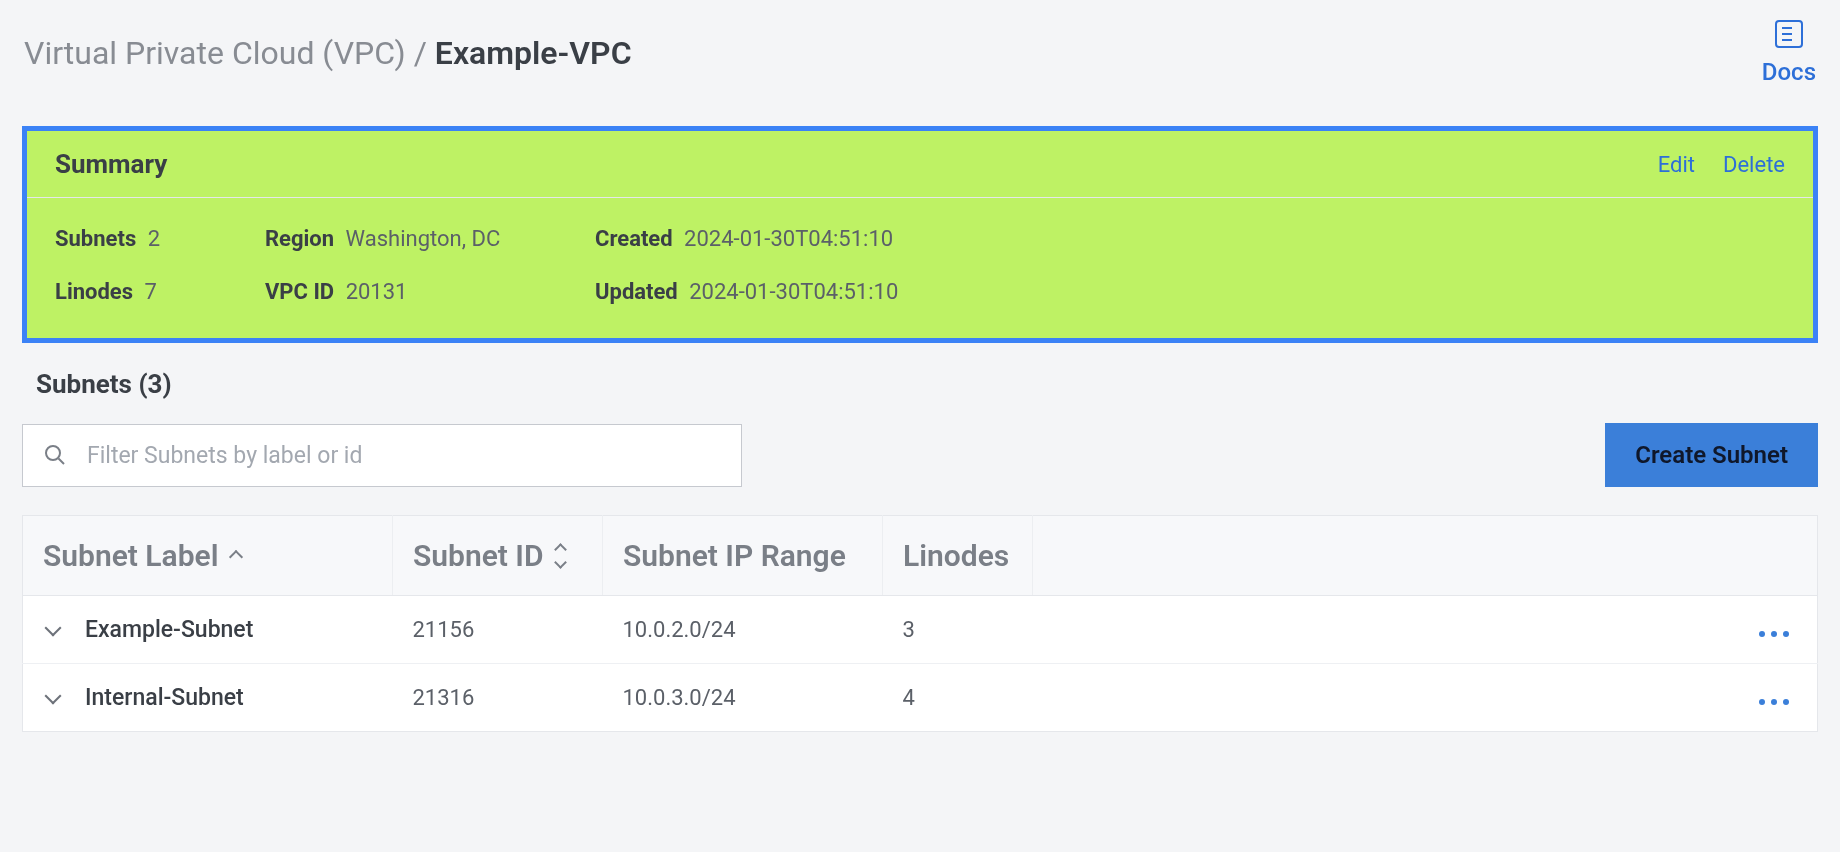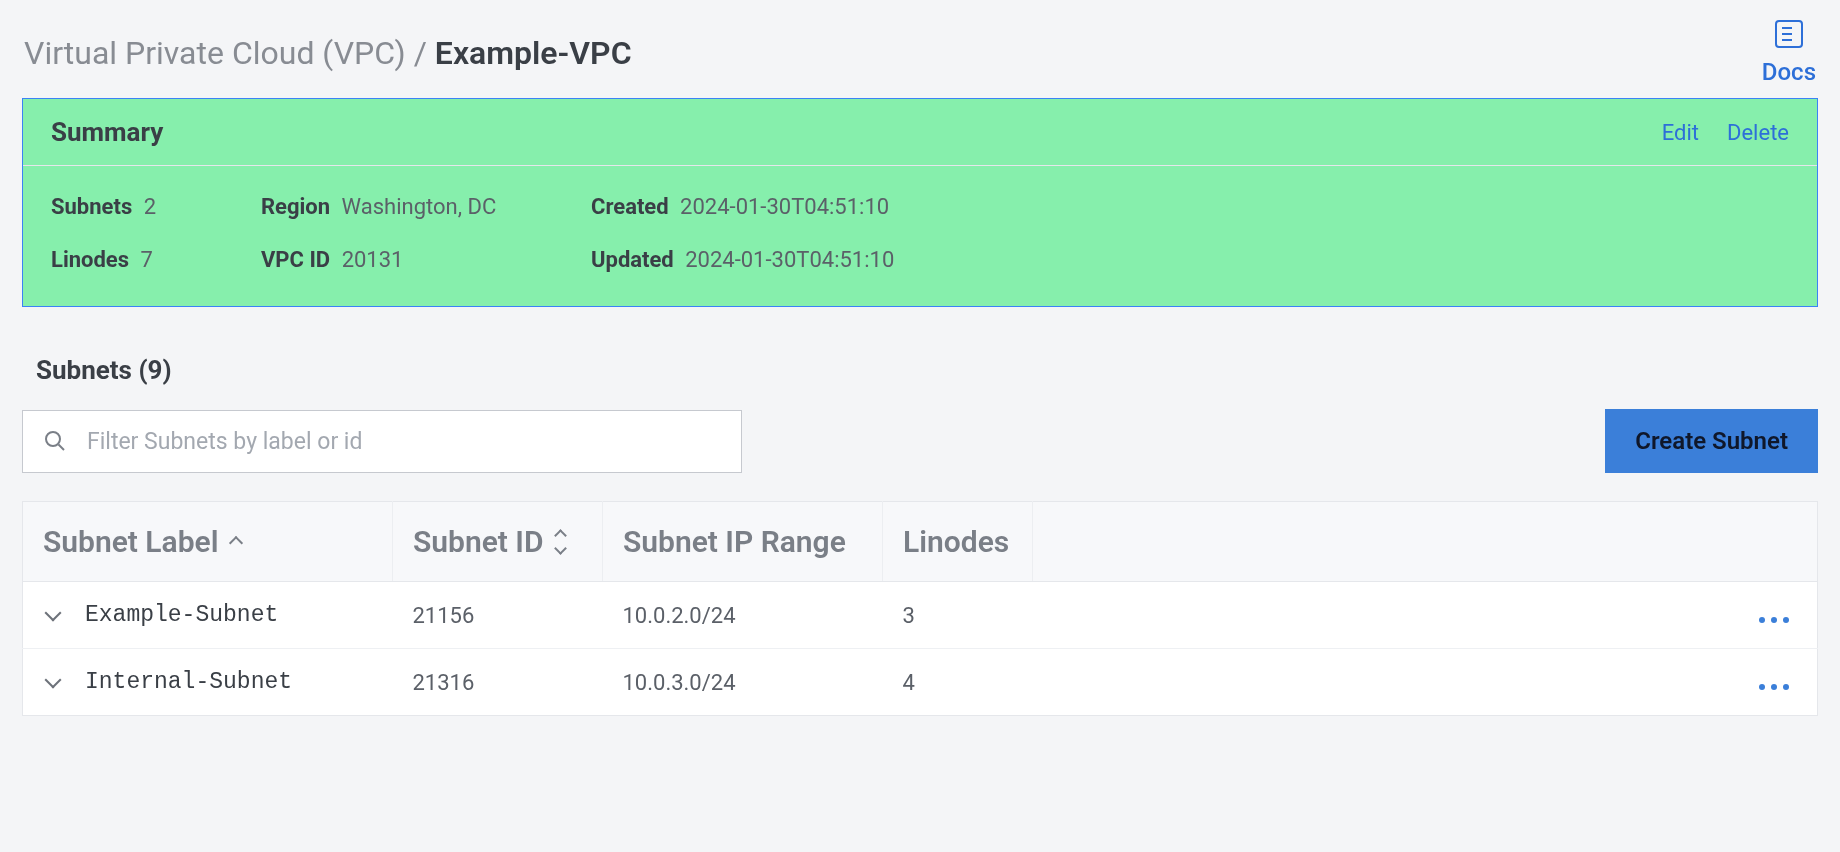--- a/index.html
+++ b/index.html
@@ -8,21 +8,21 @@
       background: #f4f5f7;
       color: #3a3f46;
       width: 1840px;
       height: 852px;
       padding: 20px 22px;
     }
     .header-row {
       display: flex;
       justify-content: space-between;
       align-items: center;
-      margin-bottom: 12px;
+      margin-bottom: 40px;
       padding: 0 2px;
     }
     .breadcrumb {
       font-size: 32px;
       color: #888c93;
       font-weight: 400;
     }
     .breadcrumb .current {
       color: #3a3f46;
       font-weight: 600;
@@ -48,23 +48,23 @@
       content: "";
       position: absolute;
       left: 5px;
       top: 5px;
       right: 9px;
       height: 2px;
       background: #2d6fd8;
       box-shadow: 0 6px 0 #2d6fd8, 0 12px 0 #2d6fd8;
     }
     .panel {
-      background: #86efac;
-      border: 1px solid #3b82f6;
-      margin-bottom: 42px;
+      background: #bef264;
+      border: 5px solid #3b82f6;
+      margin-bottom: 20px;
     }
     .panel-header {
       display: flex;
       justify-content: space-between;
       align-items: center;
       padding: 18px 28px;
       border-bottom: 1px solid #e5e7eb;
     }
     .panel-title {
       font-size: 26px;
@@ -169,21 +169,20 @@
     .col-actions { width: auto; text-align: right; }
     .th-inner { display: flex; align-items: center; gap: 12px; }
     .label-cell {
       display: flex;
       align-items: center;
       gap: 26px;
       color: #3a3f46;
       font-weight: 500;
       font-size: 23px;
       padding-left: 4px;
-      font-family: Liberation Mono, monospace;
     }
     .chevron-down-icon {
       display: inline-block;
       width: 12px;
       height: 12px;
       border-right: 2.5px solid #6d727a;
       border-bottom: 2.5px solid #6d727a;
       transform: rotate(45deg);
       margin-top: -4px;
     }
@@ -245,21 +244,21 @@
   <div class="summary-grid">
     <div><span class="lbl">Subnets</span> <span>2</span></div>
     <div><span class="lbl">Region</span> <span>Washington, DC</span></div>
     <div><span class="lbl">Created</span> <span>2024-01-30T04:51:10</span></div>
     <div><span class="lbl">Linodes</span> <span>7</span></div>
     <div><span class="lbl">VPC ID</span> <span>20131</span></div>
     <div><span class="lbl">Updated</span> <span>2024-01-30T04:51:10</span></div>
   </div>
 </div>
 
-<div class="section-heading">Subnets (9)</div>
+<div class="section-heading">Subnets (3)</div>
 
 <div class="toolbar-row">
   <div class="search-wrap">
     <svg width="24" height="24" viewBox="0 0 24 24" fill="none" stroke="#7a7f87" stroke-width="2">
         <circle cx="10" cy="10" r="7"></circle>
         <line x1="21" y1="21" x2="15.5" y2="15.5"></line>
       </svg>
     <input class="search-input" type="text" placeholder="Filter Subnets by label or id" style="">
   </div>
   <button class="create-btn">Create Subnet</button>

